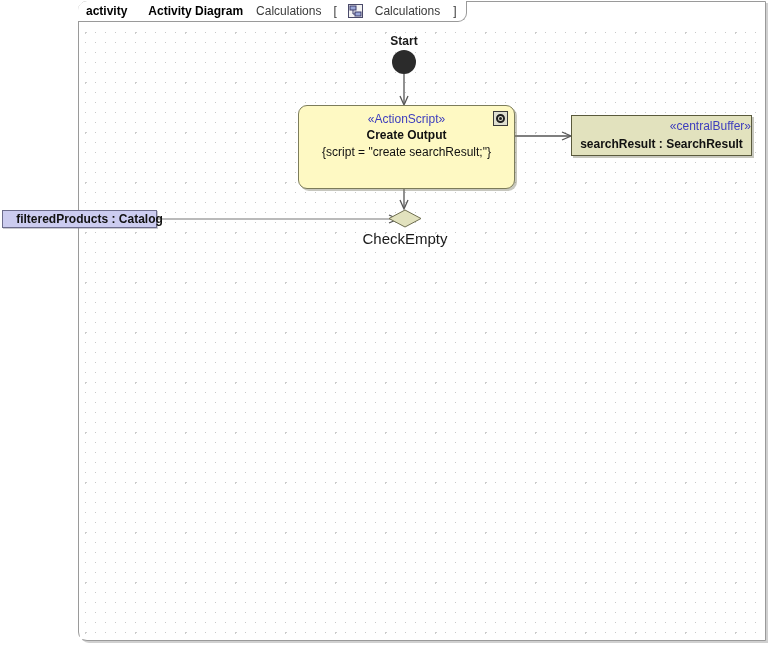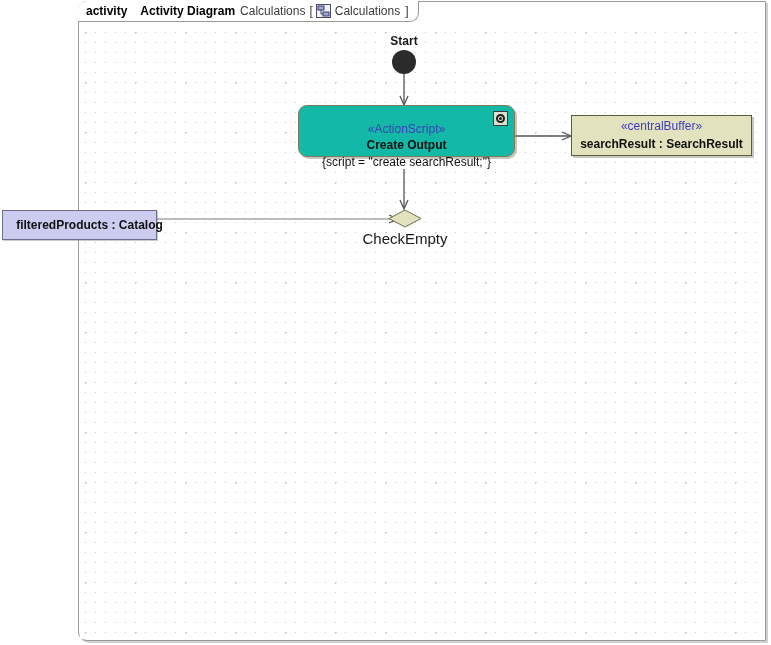--- a/index.html
+++ b/index.html
@@ -47,21 +47,21 @@
   
   #frame-title-tab {
     position: absolute;
     left: 78px;
     top: 1px;
     height: 21px;
     box-sizing: border-box;
     padding: 0 9px 0 8px;
     display: flex;
     align-items: center;
-    gap: 0px;
+    gap: 8px;
     background: #ffffff;
     border-right: 1px solid #9a9a9a;
     border-bottom: 1px solid #9a9a9a;
     border-radius: 9px 0 9px 0;
     font-size: 12px;
     white-space: nowrap;
     color: #000000;
   }
   #frame-title-tab .kw {
     font-weight: bold;
@@ -116,26 +116,26 @@
     height: 24px;
     border-radius: 50%;
     background: #2b2b2b;
   }
 
   
   #action-node {
     left: 298px;
     top: 105px;
     width: 217px;
-    height: 52px;
-    background: #14b8a6;
+    height: 84px;
+    background: #fef9c3;
     border: 1px solid #7c7c5a;
     border-radius: 9px;
     box-shadow: 2px 2px 0 rgba(130,130,110,0.45);
-    padding-top: 15px;
+    padding-top: 5px;
   }
   #action-node .stereotype {
     text-align: center;
     font-size: 12px;
     color: #3d3dbe;
     line-height: 16px;
   }
   #action-node .name {
     text-align: center;
     font-size: 12px;
@@ -181,39 +181,39 @@
     left: 571px;
     top: 115px;
     width: 181px;
     height: 41px;
     background: #e2e2be;
     border: 1px solid #5a5a3c;
     box-shadow: 2px 2px 0 rgba(130,130,110,0.45);
     padding-top: 2px;
   }
   #central-buffer-node .stereotype {
-    text-align: center;
+    text-align: right;
     font-size: 12px;
     color: #3d3dbe;
     line-height: 17px;
   }
   #central-buffer-node .name {
     text-align: center;
     font-size: 12px;
     font-weight: bold;
     color: #111111;
     line-height: 18px;
   }
 
   
   #filtered-products-node {
     left: 2px;
     top: 210px;
     width: 155px;
-    height: 30px;
+    height: 18px;
     background: #ccccf0;
     border: 1px solid #6c6c8c;
     display: flex;
     align-items: center;
     justify-content: center;
     box-shadow: 1px 1px 0 rgba(120,120,140,0.4);
     padding-left: 20px;
   }
   #filtered-products-node .label {
     font-size: 12px;

